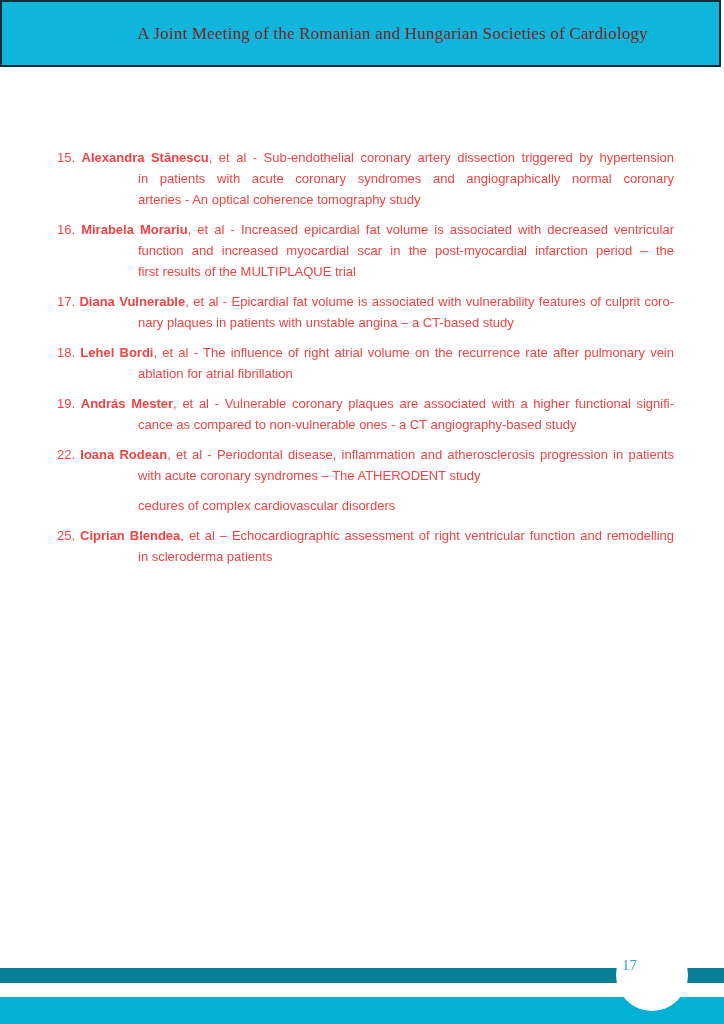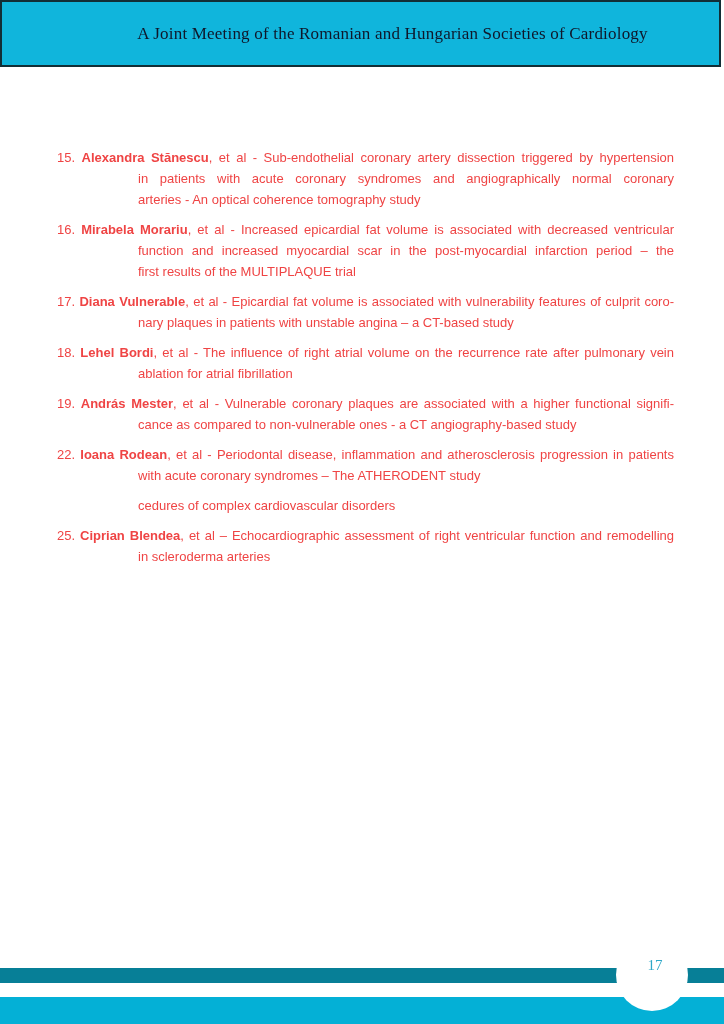--- a/index.html
+++ b/index.html
@@ -18,21 +18,21 @@
     display:flex; align-items:center;
   }
   .banner-title {
     width:100%;
     padding-left:64px;
     box-sizing:border-box;
     text-align:center;
     font-family:"Liberation Serif", serif;
     font-size:17px;
     letter-spacing:0.2px;
-    color:#0f172a;
+    color:#7f1d1d;
     white-space:nowrap;
   }
   
   .list {
     position:absolute; left:57px; top:147px; width:617px;
     font-size:13px; line-height:21px; color:#ef4444;
   }
   .item { padding-left:81px; margin-bottom:9px; }
   .line { min-height:21px; }
   .fl { margin-left:-81px; }
@@ -45,21 +45,21 @@
     background:#077f97;
   }
   .bar-cyan {
     position:absolute; left:0; top:997px; width:724px; height:27px;
     background:#04b0d6;
   }
   .page-circle {
     position:absolute; left:616px; top:939px;
     width:72px; height:72px; border-radius:50%;
     background:#ffffff;
-    display:flex; justify-content:center;
+    display:flex; 
   }
   .page-num {
     margin-top:15px; padding-left:6px;
     font-family:"Liberation Serif", serif;
     font-size:15px; line-height:22px;
     color:#2fa8c8;
   }
 </style>
 </head>
 <body>
@@ -95,21 +95,21 @@
       </div>
       <div class="item">
         <div class="line fl just"><span class="num">22.</span> <span class="name">Ioana Rodean</span><span>, et al - Periodontal disease, inflammation and atherosclerosis progression in patients</span></div>
         <div class="line left">with acute coronary syndromes – The ATHERODENT study</div>
       </div>
       <div class="item">
         <div class="line left">cedures of complex cardiovascular disorders</div>
       </div>
       <div class="item">
         <div class="line fl just"><span class="num">25.</span> <span class="name">Ciprian Blendea</span><span>, et al – Echocardiographic assessment of right ventricular function and remodelling</span></div>
-        <div class="line left">in scleroderma arteries</div>
+        <div class="line left">in scleroderma patients</div>
       </div>
     </div>
 
   <div class="bar-dark"></div>
   <div class="bar-cyan"></div>
   <div class="page-circle">
     <div class="page-num">17</div>
   </div>
 
 </div>

